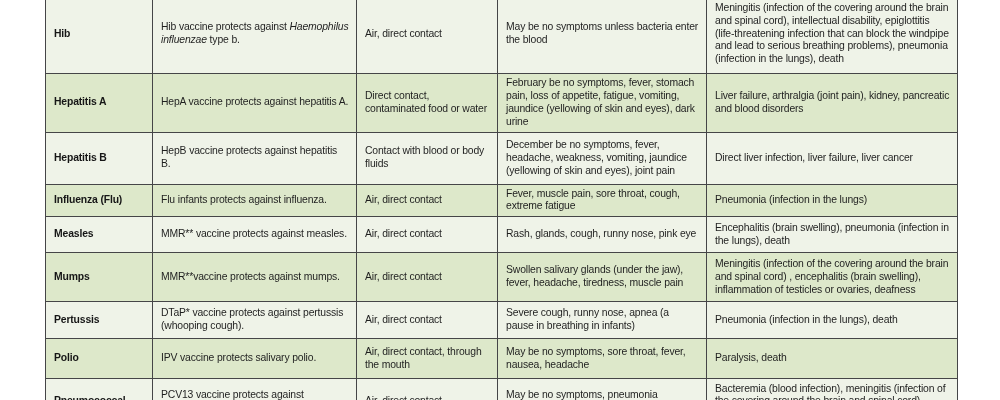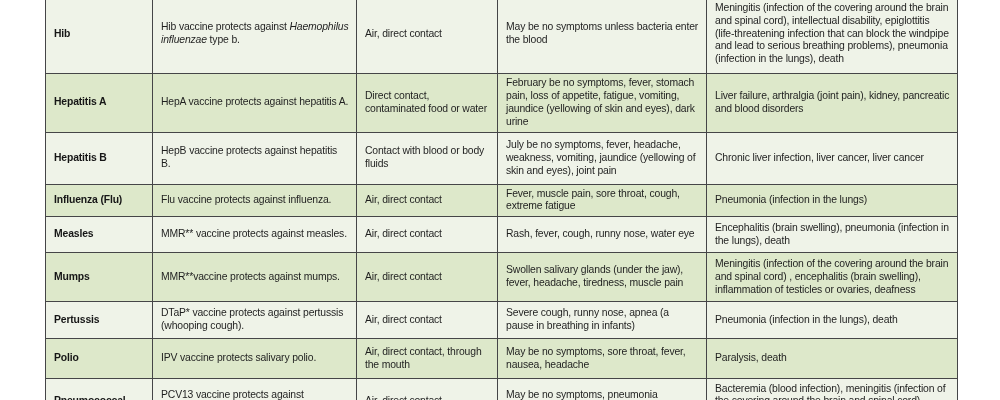--- a/index.html
+++ b/index.html
@@ -70,37 +70,37 @@
         <td><span>HepA vaccine protects against hepatitis A.</span><span class="it"></span><span></span></td>
         <td>Direct contact, contaminated food or water</td>
         <td>February be no symptoms, fever, stomach pain, loss of appetite, fatigue, vomiting, jaundice (yellowing of skin and eyes), dark urine</td>
         <td>Liver failure, arthralgia (joint pain), kidney, pancreatic and blood disorders</td>
       </tr>
 
       <tr class="w" style="height:52px">
         <td class="disease">Hepatitis B</td>
         <td><span>HepB vaccine protects against hepatitis B.</span><span class="it"></span><span></span></td>
         <td>Contact with blood or body fluids</td>
-        <td>July be no symptoms, fever, headache, weakness, vomiting, jaundice (yellowing of skin and eyes), joint pain</td>
-        <td>Chronic liver infection, liver cancer, liver cancer</td>
+        <td>December be no symptoms, fever, headache, weakness, vomiting, jaundice (yellowing of skin and eyes), joint pain</td>
+        <td>Direct liver infection, liver failure, liver cancer</td>
       </tr>
 
       <tr class="g" style="height:28px">
         <td class="disease">Influenza (Flu)</td>
-        <td><span>Flu vaccine protects against influenza.</span><span class="it"></span><span></span></td>
+        <td><span>Flu infants protects against influenza.</span><span class="it"></span><span></span></td>
         <td>Air, direct contact</td>
         <td>Fever, muscle pain, sore throat, cough, extreme fatigue</td>
         <td>Pneumonia (infection in the lungs)</td>
       </tr>
 
       <tr class="w" style="height:36px">
         <td class="disease">Measles</td>
         <td><span>MMR** vaccine protects against measles.</span><span class="it"></span><span></span></td>
         <td>Air, direct contact</td>
-        <td>Rash, fever, cough, runny nose, water eye</td>
+        <td>Rash, glands, cough, runny nose, pink eye</td>
         <td>Encephalitis (brain swelling), pneumonia (infection in the lungs), death</td>
       </tr>
 
       <tr class="g" style="height:49px">
         <td class="disease">Mumps</td>
         <td><span>MMR**vaccine protects against mumps.</span><span class="it"></span><span></span></td>
         <td>Air, direct contact</td>
         <td>Swollen salivary glands (under the jaw), fever, headache, tiredness, muscle pain</td>
         <td>Meningitis (infection of the covering around the brain and spinal cord) , encephalitis (brain swelling), inflammation of testicles or ovaries, deafness</td>
       </tr>

